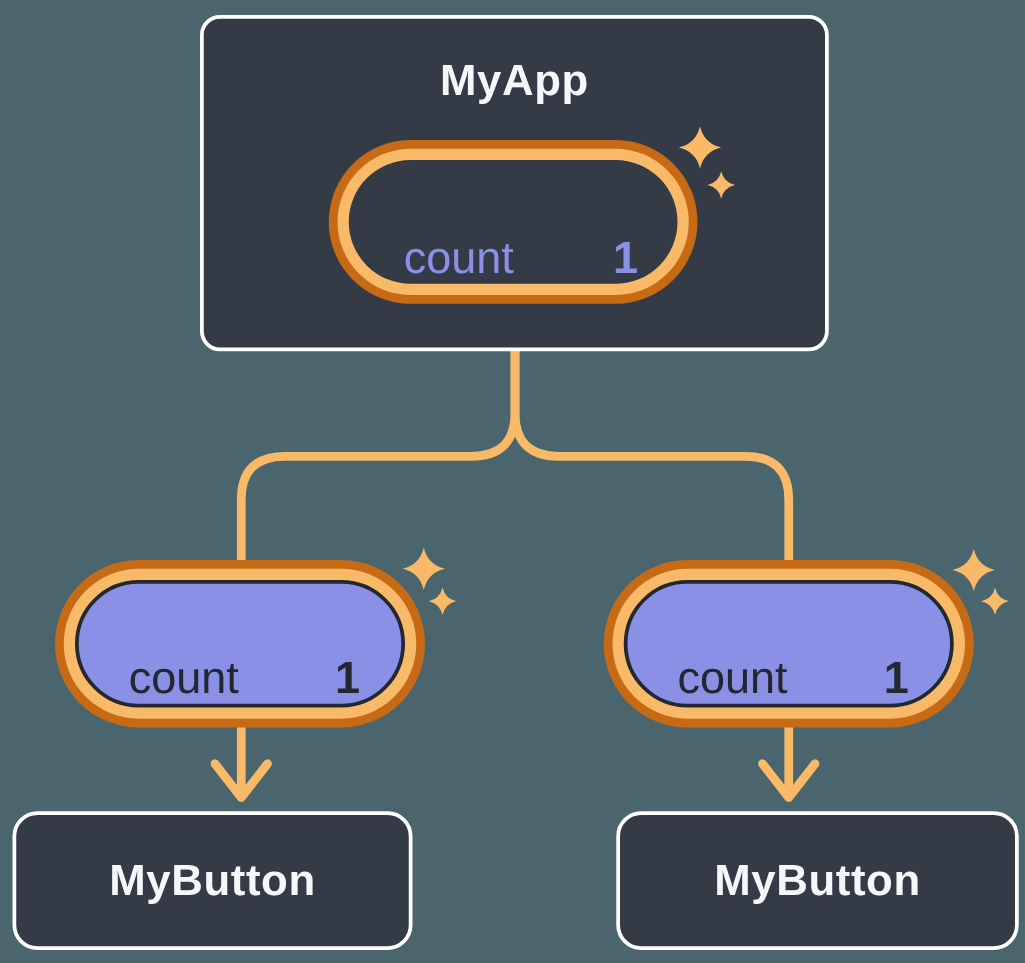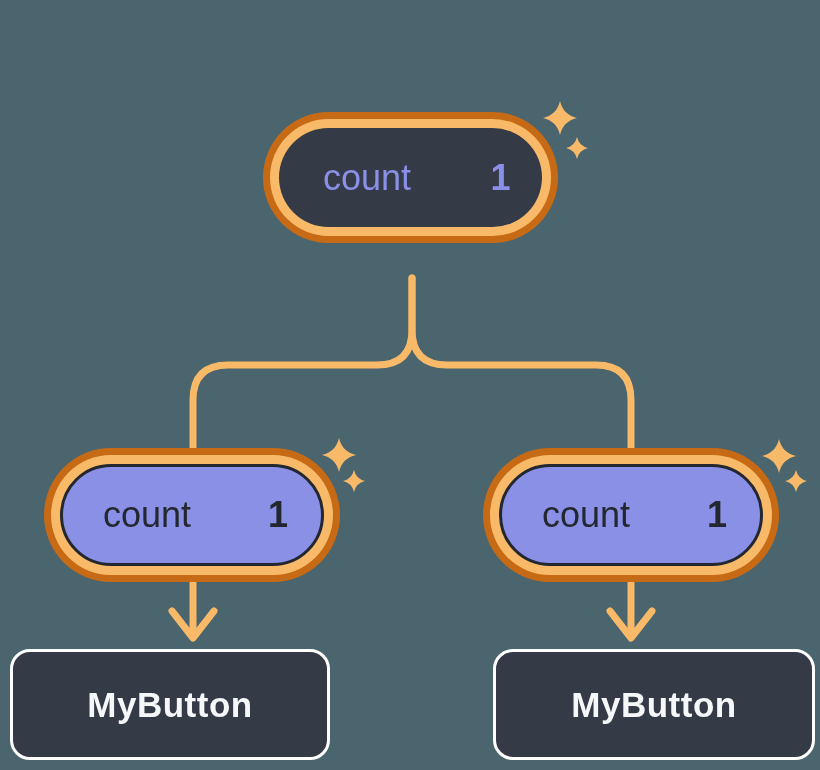--- a/index.html
+++ b/index.html
@@ -70,21 +70,21 @@
     border-radius: 999px;
     padding: 9px;
     height: 100%;
     box-sizing: border-box;
   }
   .pill-body {
     height: 100%;
     border-radius: 999px;
     overflow: hidden;
     display: flex;
-    align-items: center;
+    align-items: flex-end;
     box-sizing: border-box;
   }
   .pill-body.dark { background: var(--card, #343A46); }
   .pill-body.light {
     background: var(--lavender, #8A90E6);
     border: 3px solid var(--ink, #23272F);
   }
   .pill-label, .pill-value {
     display: flex;
     align-items: center;
@@ -113,20 +113,23 @@
 
   <svg class="connectors" width="820" height="770" viewBox="0 0 820 770">
     <path d="M 412 278 L 412 330 Q 412 365 377 365 L 228 365 Q 193 365 193 400 L 193 458"></path>
     <path d="M 412 278 L 412 330 Q 412 365 447 365 L 596 365 Q 631 365 631 400 L 631 458"></path>
     <path d="M 193 572 L 193 633"></path>
     <path d="M 172 611 L 193 638 L 214 611"></path>
     <path d="M 631 572 L 631 633"></path>
     <path d="M 610 611 L 631 638 L 652 611"></path>
   </svg>
 
+  <div class="node-card app-card">
+    <div class="node-title">MyApp</div>
+  </div>
 
   <div class="pill pill-app">
     <div class="pill-ring">
       <div class="pill-body dark">
         <div class="pill-label">count</div>
         <div class="pill-divider"></div>
         <div class="pill-value">1</div>
       </div>
     </div>
   </div>

